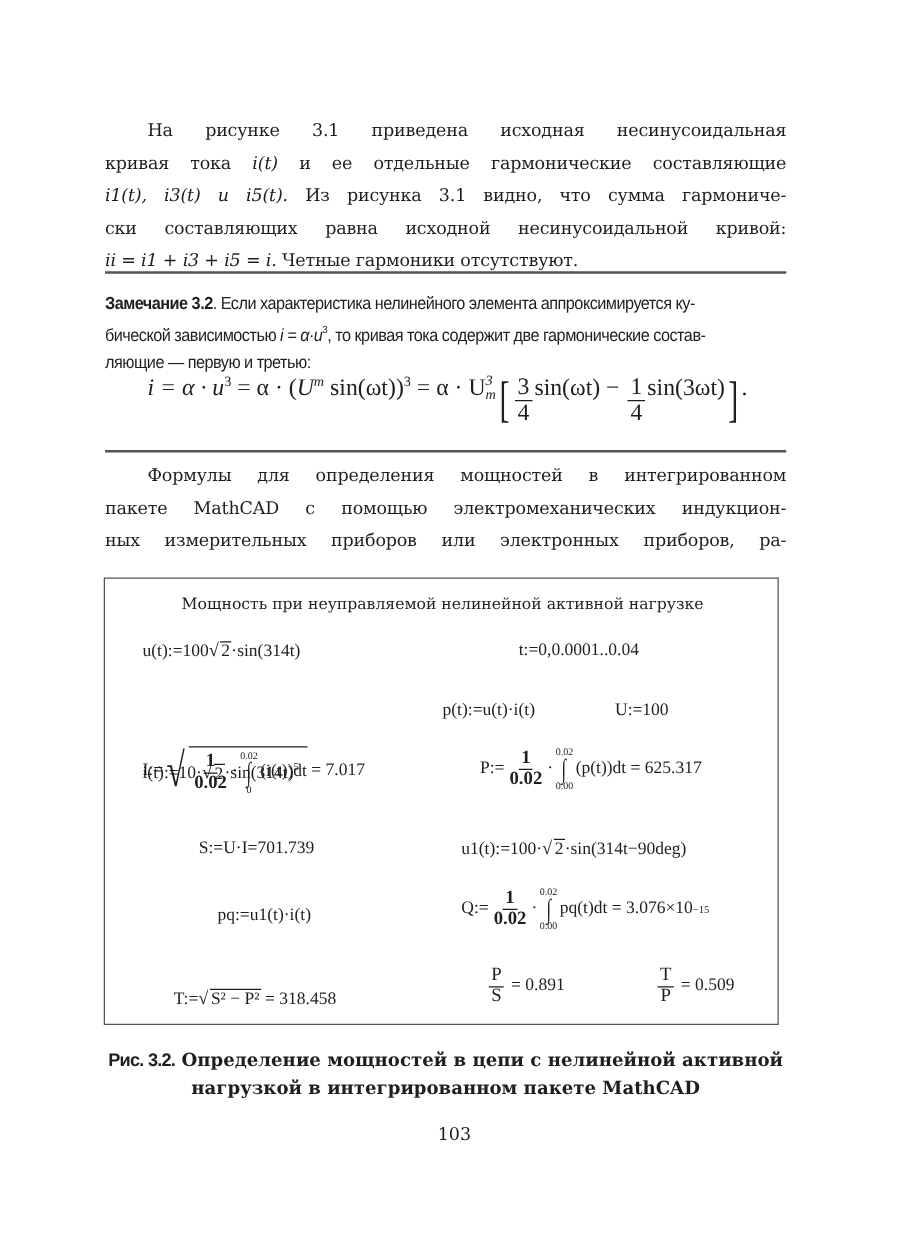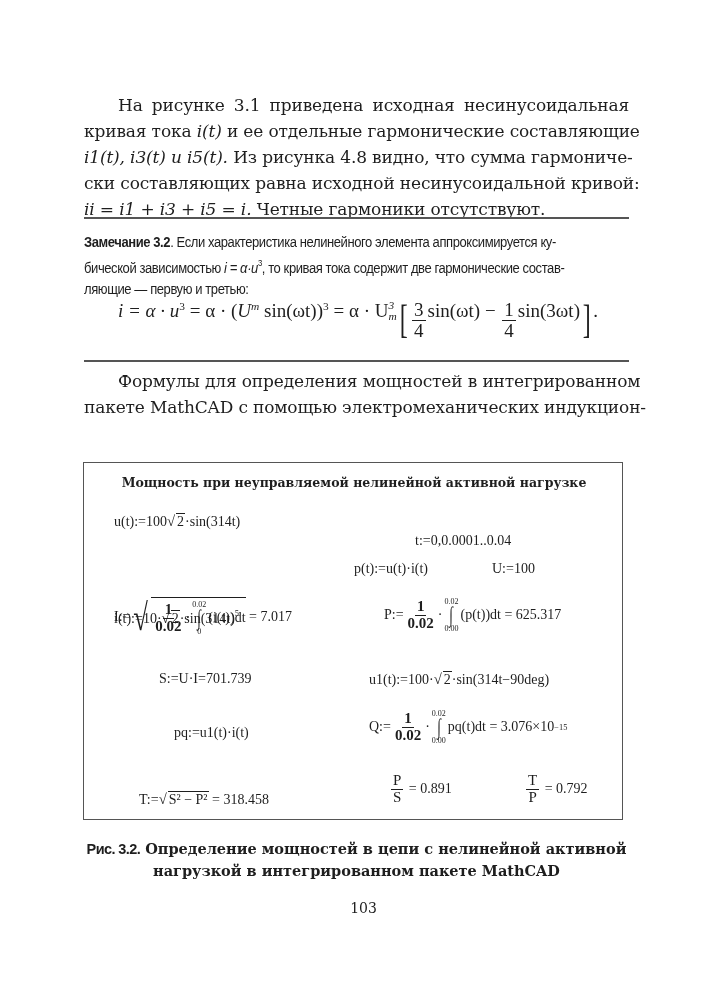--- a/index.html
+++ b/index.html
@@ -2,21 +2,21 @@
 <html><head>
 <meta charset="utf-8">
 <style>
   html, body { margin: 0; padding: 0; }
   body {
     width: 727px; height: 1000px; background: #ffffff; position: relative;
     font-family: "DejaVu Serif", serif; color: #1e1e1e; overflow: hidden;
   }
   .para {
     position: absolute; left: 84px; width: 545px;
-    font-family: "DejaVu Serif", serif; font-size: 17px; line-height: 26px;
+    font-family: "DejaVu Serif", serif; font-size: 14px; line-height: 26px;
     text-align: justify; letter-spacing: -0.15px;
   }
   .para .line { display: block; white-space: nowrap; text-align-last: justify; text-align: justify; }
   .para .line.last { text-align-last: left; }
   .indent { padding-left: 34px; }
   i.m { font-style: italic; }
   .rule { position: absolute; left: 84px; width: 545px; height: 1.5px; background: #555; }
 
   .note {
     position: absolute; left: 84px; width: 545px; top: 232px;
@@ -36,21 +36,21 @@
   .frac .den { line-height: 1.05; padding: 0 2px; }
   .bigbr { font-size: 40px; font-weight: 300; line-height: 1; transform: scaleX(0.6); display: inline-block; }
   sup.s { font-size: 0.6em; vertical-align: 0.8em; }
   sub.s { font-size: 0.6em; vertical-align: -0.3em; }
 
   .frame {
     position: absolute; left: 83px; top: 462px; width: 540px; height: 358px;
     border: 1.5px solid #555; box-sizing: border-box;
   }
   .mc { position: absolute; font-family: "Liberation Serif", serif; font-size: 14px; white-space: nowrap; color: #1e1e1e; }
-  .mc-title { font-family: "DejaVu Serif", serif; font-weight: bold; font-size: 12.5px; }
+  .mc-title { font-family: "DejaVu Serif", serif; font-weight: normal; font-size: 12.5px; }
   .sqrt { display: inline-block; border-top: 1px solid #1e1e1e; padding: 0 1px; margin-left: 1px; }
   .rad { font-size: 1.05em; }
   .int { display: inline-flex; flex-direction: column; align-items: center; vertical-align: middle; margin: 0 2px; }
   .int .lim { font-size: 8px; line-height: 9px; }
   .int .sym { font-size: 22px; line-height: 18px; transform: scaleX(0.6); }
   .mc .frac .num, .mc .frac .den { font-weight: bold; font-size: 15px; }
   .mc .frac.plain .num, .mc .frac.plain .den { font-weight: normal; }
 
   .caption {
     position: absolute; left: 84px; width: 545px; top: 838px;
@@ -58,21 +58,21 @@
   }
   .caption .lbl { font-family: "Liberation Sans", sans-serif; font-weight: bold; letter-spacing: -0.6px; }
   .pagenum { position: absolute; left: 0; width: 727px; top: 900px; text-align: center; font-family: "DejaVu Serif", serif; font-size: 14px; }
 </style>
 </head>
 <body>
 
 <div class="para" style="top:92px;">
   <span class="line indent">На рисунке 3.1 приведена исходная несинусоидальная</span>
   <span class="line"><span>кривая тока</span> <i class="m">i(t)</i> <span>и ее отдельные гармонические составляющие</span></span>
-  <span class="line"><i class="m">i1(t), i3(t) и i5(t).</i> <span>Из рисунка 4.8 видно, что сумма гармониче-</span></span>
+  <span class="line"><i class="m">i1(t), i3(t) и i5(t).</i> <span>Из рисунка 3.1 видно, что сумма гармониче-</span></span>
   <span class="line">ски составляющих равна исходной несинусоидальной кривой:</span>
   <span class="line last"><i class="m">ii = i1 + i3 + i5 = i.</i> <span>Четные гармоники отсутствуют.</span></span>
 </div>
 
 <div class="rule" style="top:217px;"></div>
 
 <div class="note">
   <span class="line"><b>Замечание 3.2</b><span>. Если характеристика нелинейного элемента аппроксимируется ку-</span></span>
   <span class="line"><span>бической зависимостью</span> <i>i = α·u</i><sup class="s">3</sup><span>, то кривая тока содержит две гармонические состав-</span></span>
   <span class="line">ляющие — первую и третью:</span>
@@ -105,29 +105,30 @@
   <span>sin(3ωt)</span>
   <span class="bigbr">]</span>
     <span>.</span>
 </div>
 
 <div class="rule" style="top:360px;"></div>
 
 <div class="para" style="top:368px;">
   <span class="line indent">Формулы для определения мощностей в интегрированном</span>
   <span class="line">пакете MathCAD с помощью электромеханических индукцион-</span>
+  <span class="line">ных измерительных приборов или электронных приборов, ра-</span>
 </div>
 
 <div class="frame">
   <div class="mc mc-title" style="left:0;width:540px;text-align:center;top:12px;">Мощность при неуправляемой нелинейной активной нагрузке</div>
 
   <div class="mc" style="left:30px;top:50px;">
     <span>u(t):=100</span><span class="rad">√</span><span class="sqrt">2</span><span>·sin(314t)</span>
   </div>
-  <div class="mc" style="left:331px;top:50px;margin-top:20px;">t:=0,0.0001..0.04</div>
+  <div class="mc" style="left:331px;top:50px;">t:=0,0.0001..0.04</div>
 
   <div class="mc" style="left:30px;top:98px;margin-top:48px;">
     <span>i(t):=10·</span><span class="rad">√</span><span class="sqrt">2</span><span>·sin(314t)</span><sup class="s">5</sup>
   </div>
   <div class="mc" style="left:270px;top:98px;">p(t):=u(t)·i(t)</div>
   <div class="mc" style="left:408px;top:98px;">U:=100</div>
 
   <div class="mc" style="left:30px;top:134px;display:flex;align-items:center;">
     <span>I:=</span>
       <span style="font-size:38px;line-height:1;transform:scaleX(0.7);display:inline-block;">√</span>
@@ -193,21 +194,21 @@
         <span class="num">P</span>
         <span class="den">S</span>
       </span>
       <span style="white-space:pre"> = 0.891</span>
   </div>
   <div class="mc" style="left:440px;top:310px;display:flex;align-items:center;">
     <span class="frac plain">
         <span class="num">T</span>
         <span class="den">P</span>
       </span>
-      <span style="white-space:pre"> = 0.792</span>
+      <span style="white-space:pre"> = 0.509</span>
   </div>
 </div>
 
 <div class="caption">
   <div><span class="lbl">Рис. 3.2.</span><span style="white-space:pre"> Определение мощностей в цепи с нелинейной активной</span></div>
   <div>нагрузкой в интегрированном пакете MathCAD</div>
 </div>
 
 <div class="pagenum">103</div>
 

